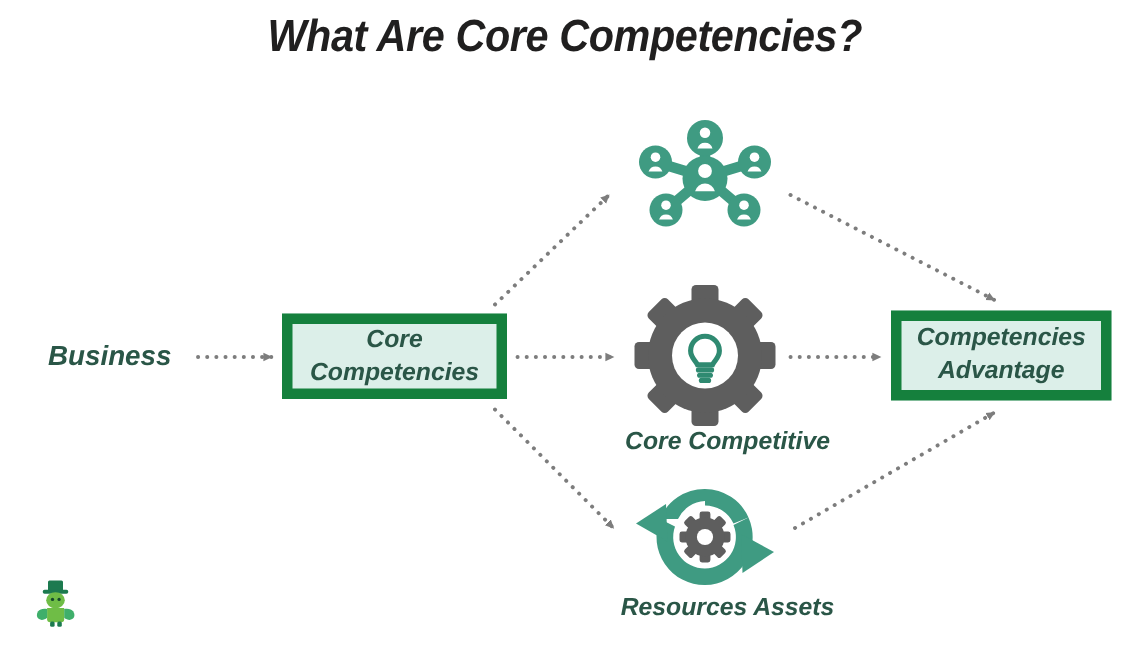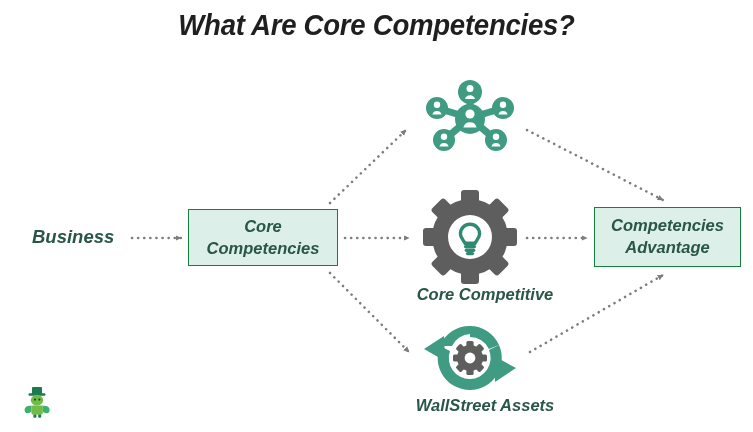--- a/index.html
+++ b/index.html
@@ -44,21 +44,21 @@
     top: 0;
     width: 753px;
     height: 432px;
   }
 
   
   .node-box {
     position: absolute;
     box-sizing: border-box;
     background: #dcefe9;
-    border: 1px solid #15803d;
+    border: 7px solid #15803d;
     color: #2a5647;
     font-weight: bold;
     font-size: 16.5px;
     line-height: 1.32;
     text-align: center;
     display: flex;
     align-items: center;
     justify-content: center;
     font-family: "Liberation Sans", sans-serif;
   }
@@ -292,21 +292,21 @@
             <rect x="-3.6" y="-17" width="7.2" height="8" rx="1.6"></rect>
           </g>
         <g transform="rotate(315)">
             <rect x="-3.6" y="-17" width="7.2" height="8" rx="1.6"></rect>
           </g>
         <circle cx="0" cy="0" r="13"></circle>
       </g>
       <circle cx="50" cy="36" r="5.4" fill="#ffffff"></circle>
     </svg>
   </div>
-  <div id="cap-assets" class="icon-caption">WallStreet Assets</div>
+  <div id="cap-assets" class="icon-caption">Resources Assets</div>
 
   <div id="logo">
     <svg id="logo-mark" viewBox="0 0 34 34" xmlns="http://www.w3.org/2000/svg">
 
       <rect x="10" y="2" width="10" height="7" rx="1" fill="#1c7a4f"></rect>
       <rect x="6.5" y="8.2" width="17" height="2.6" rx="1.2" fill="#1c7a4f"></rect>
 
       <ellipse cx="15" cy="15.2" rx="6.2" ry="5.4" fill="#6fbd46"></ellipse>
       <circle cx="13" cy="14.6" r="1.1" fill="#15492c"></circle>
       <circle cx="17.4" cy="14.6" r="1.1" fill="#15492c"></circle>

